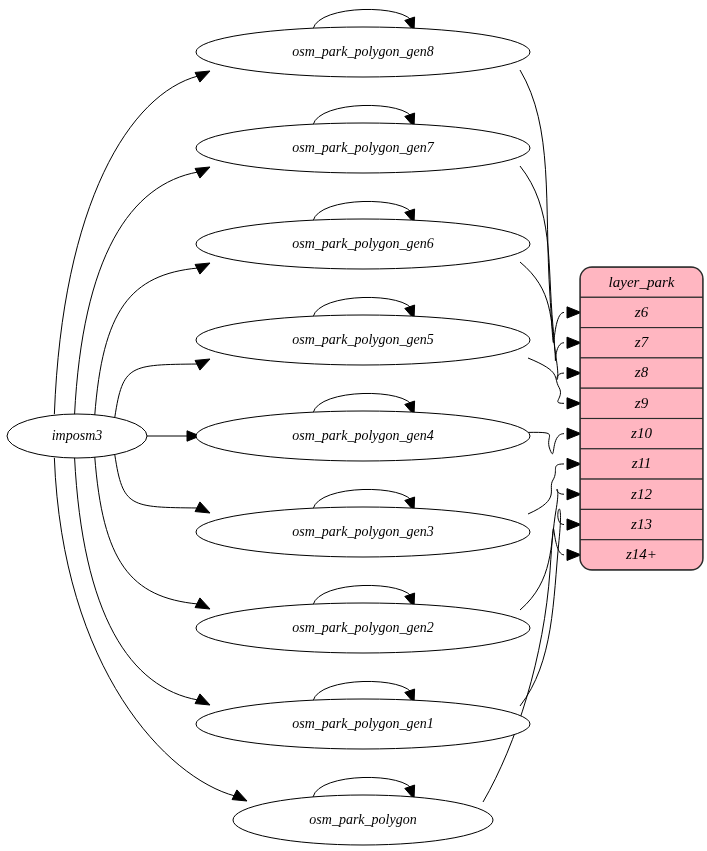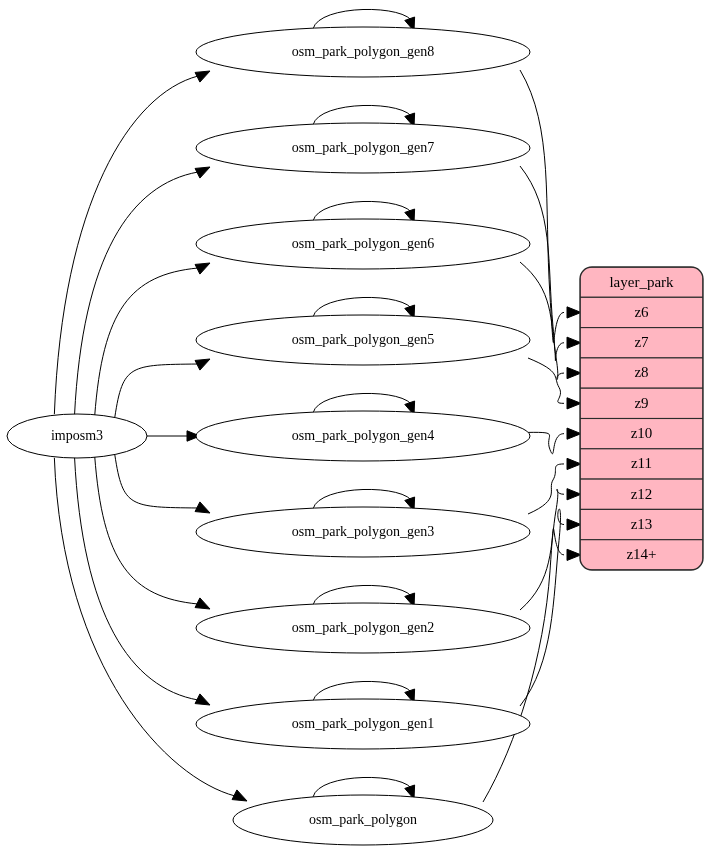--- a/index.html
+++ b/index.html
@@ -10,20 +10,21 @@
   body {
     width: 707px;
     height: 851px;
     font-family: "Liberation Serif", "DejaVu Serif", serif;
     overflow: hidden;
   }
   #graph-root {
     position: relative;
     width: 590px;
     height: 851px;
+    font-style: italic;
   }
   svg#graph-svg {
     display: block;
     width: 707px;
     height: 851px;
   }
   .node-ellipse {
     fill: #ffffff;
     stroke: #000000;
     stroke-width: 1px;

